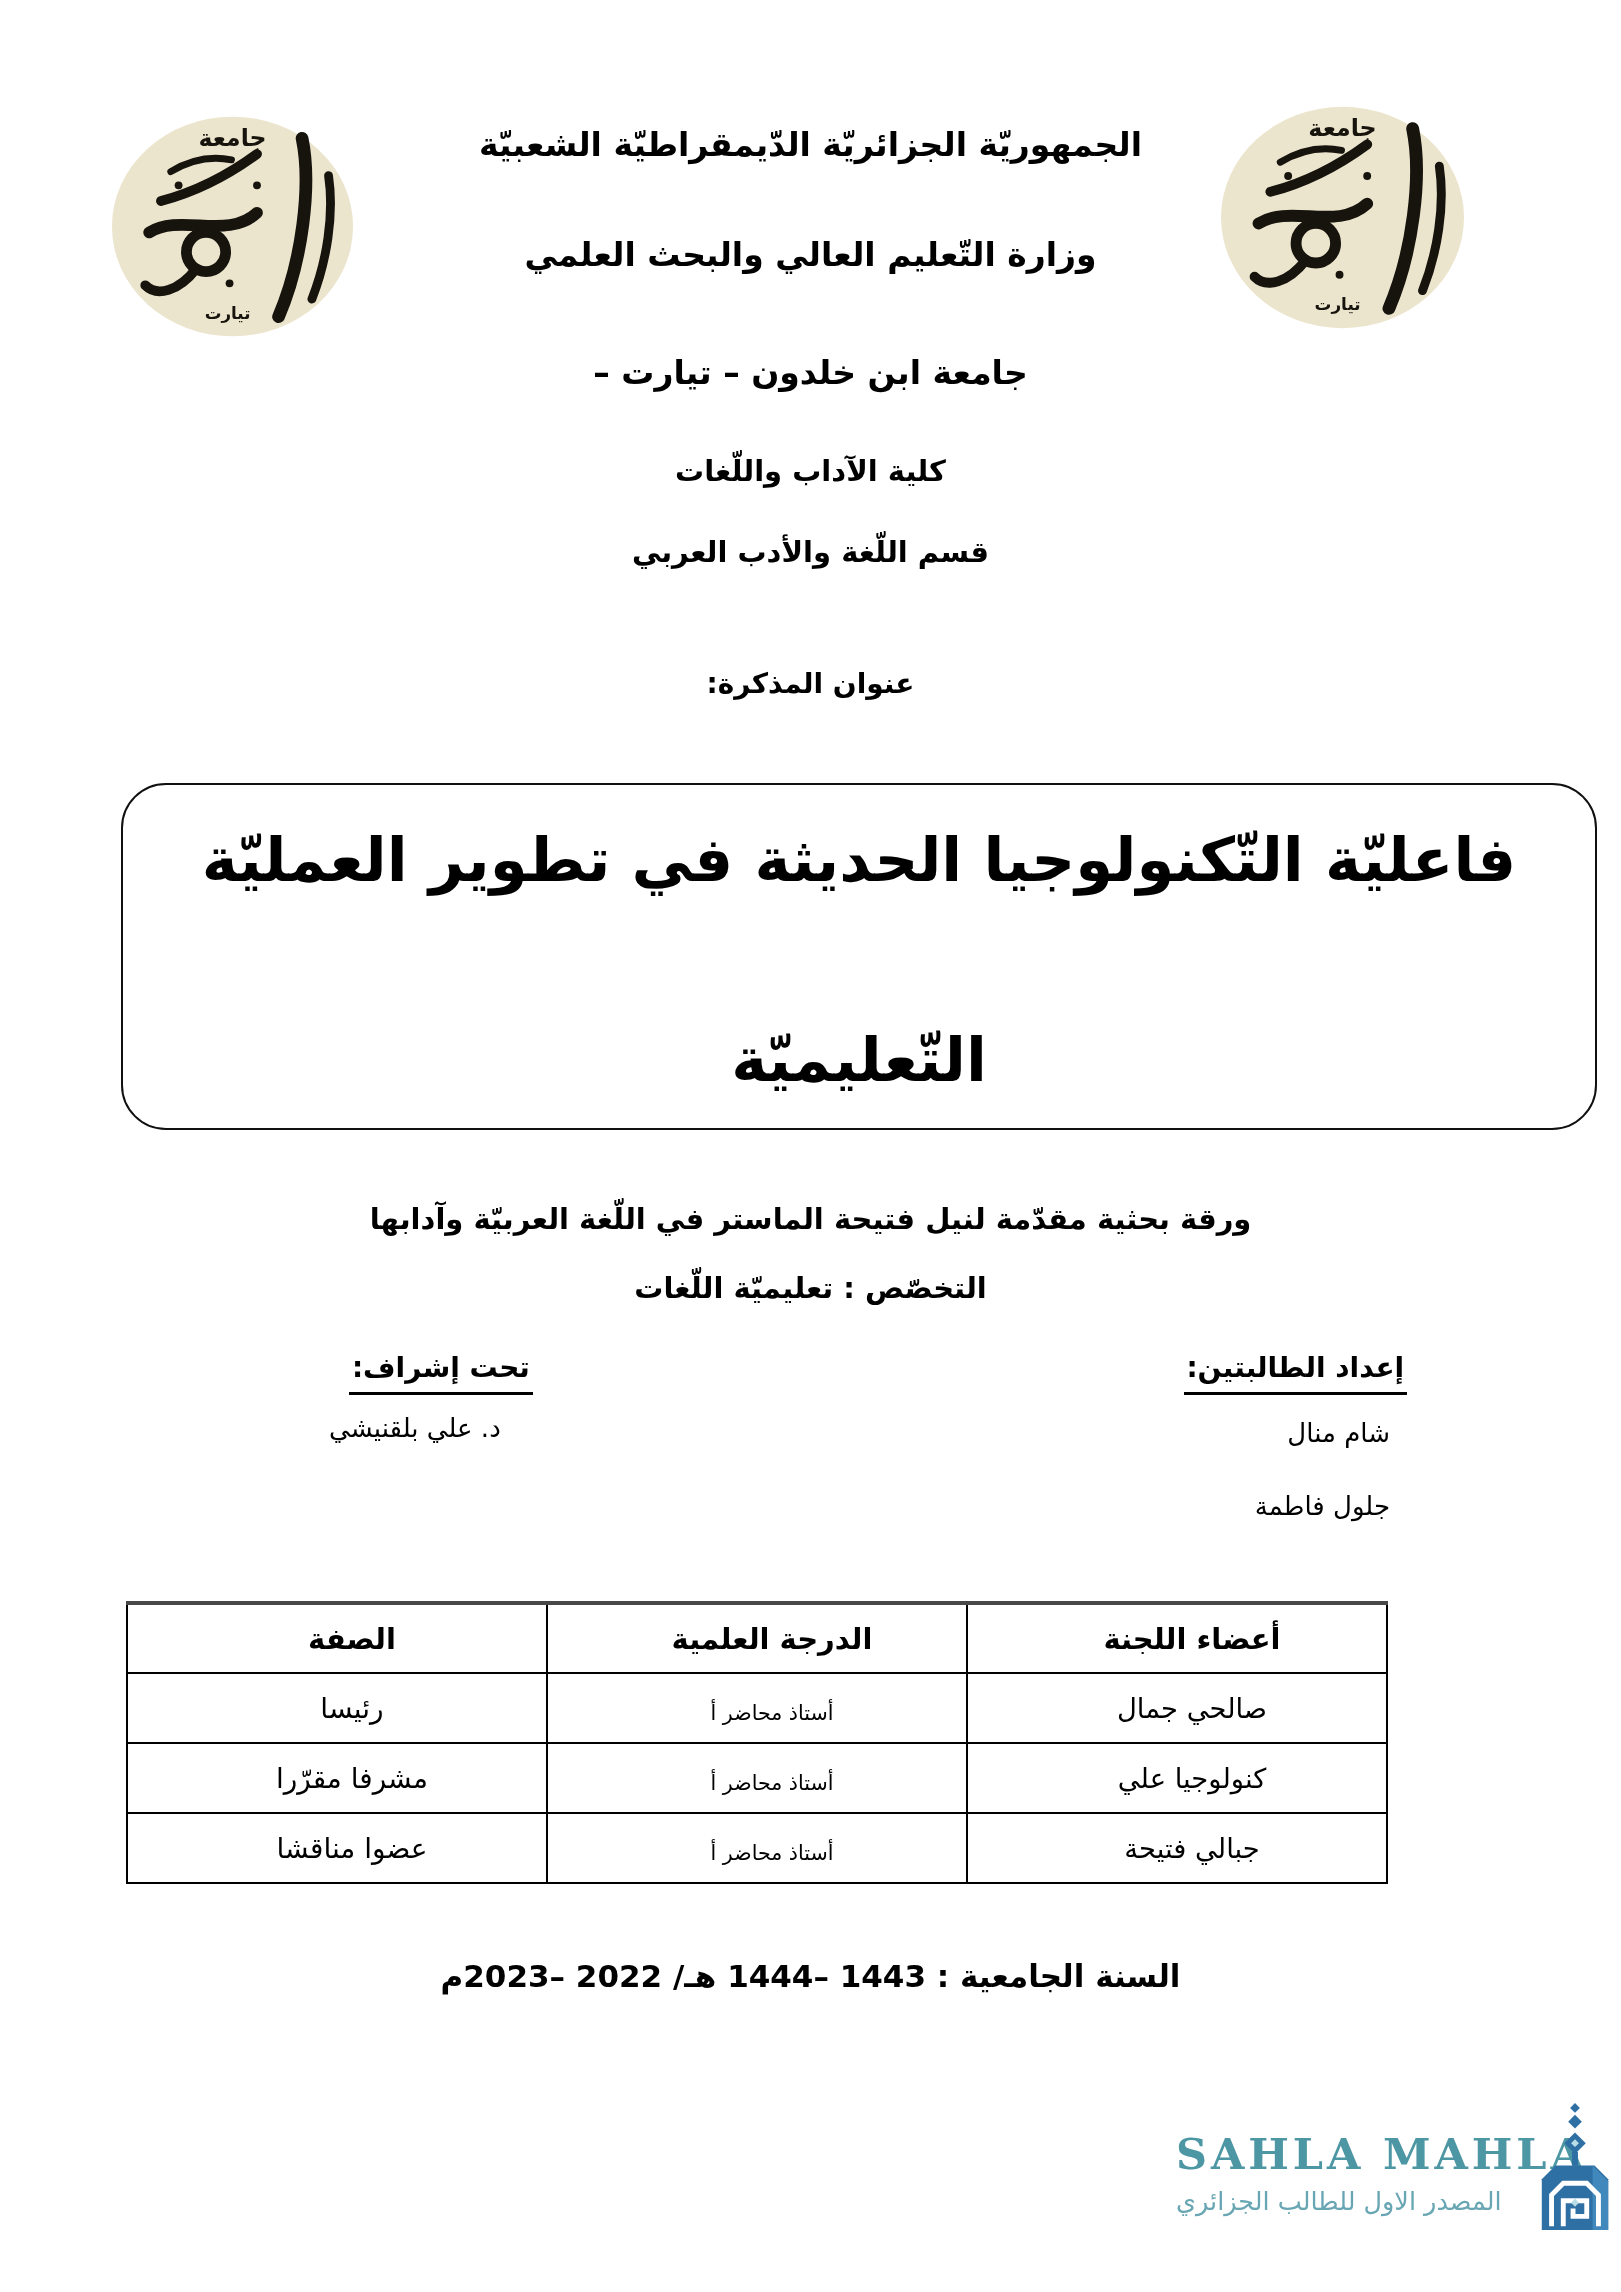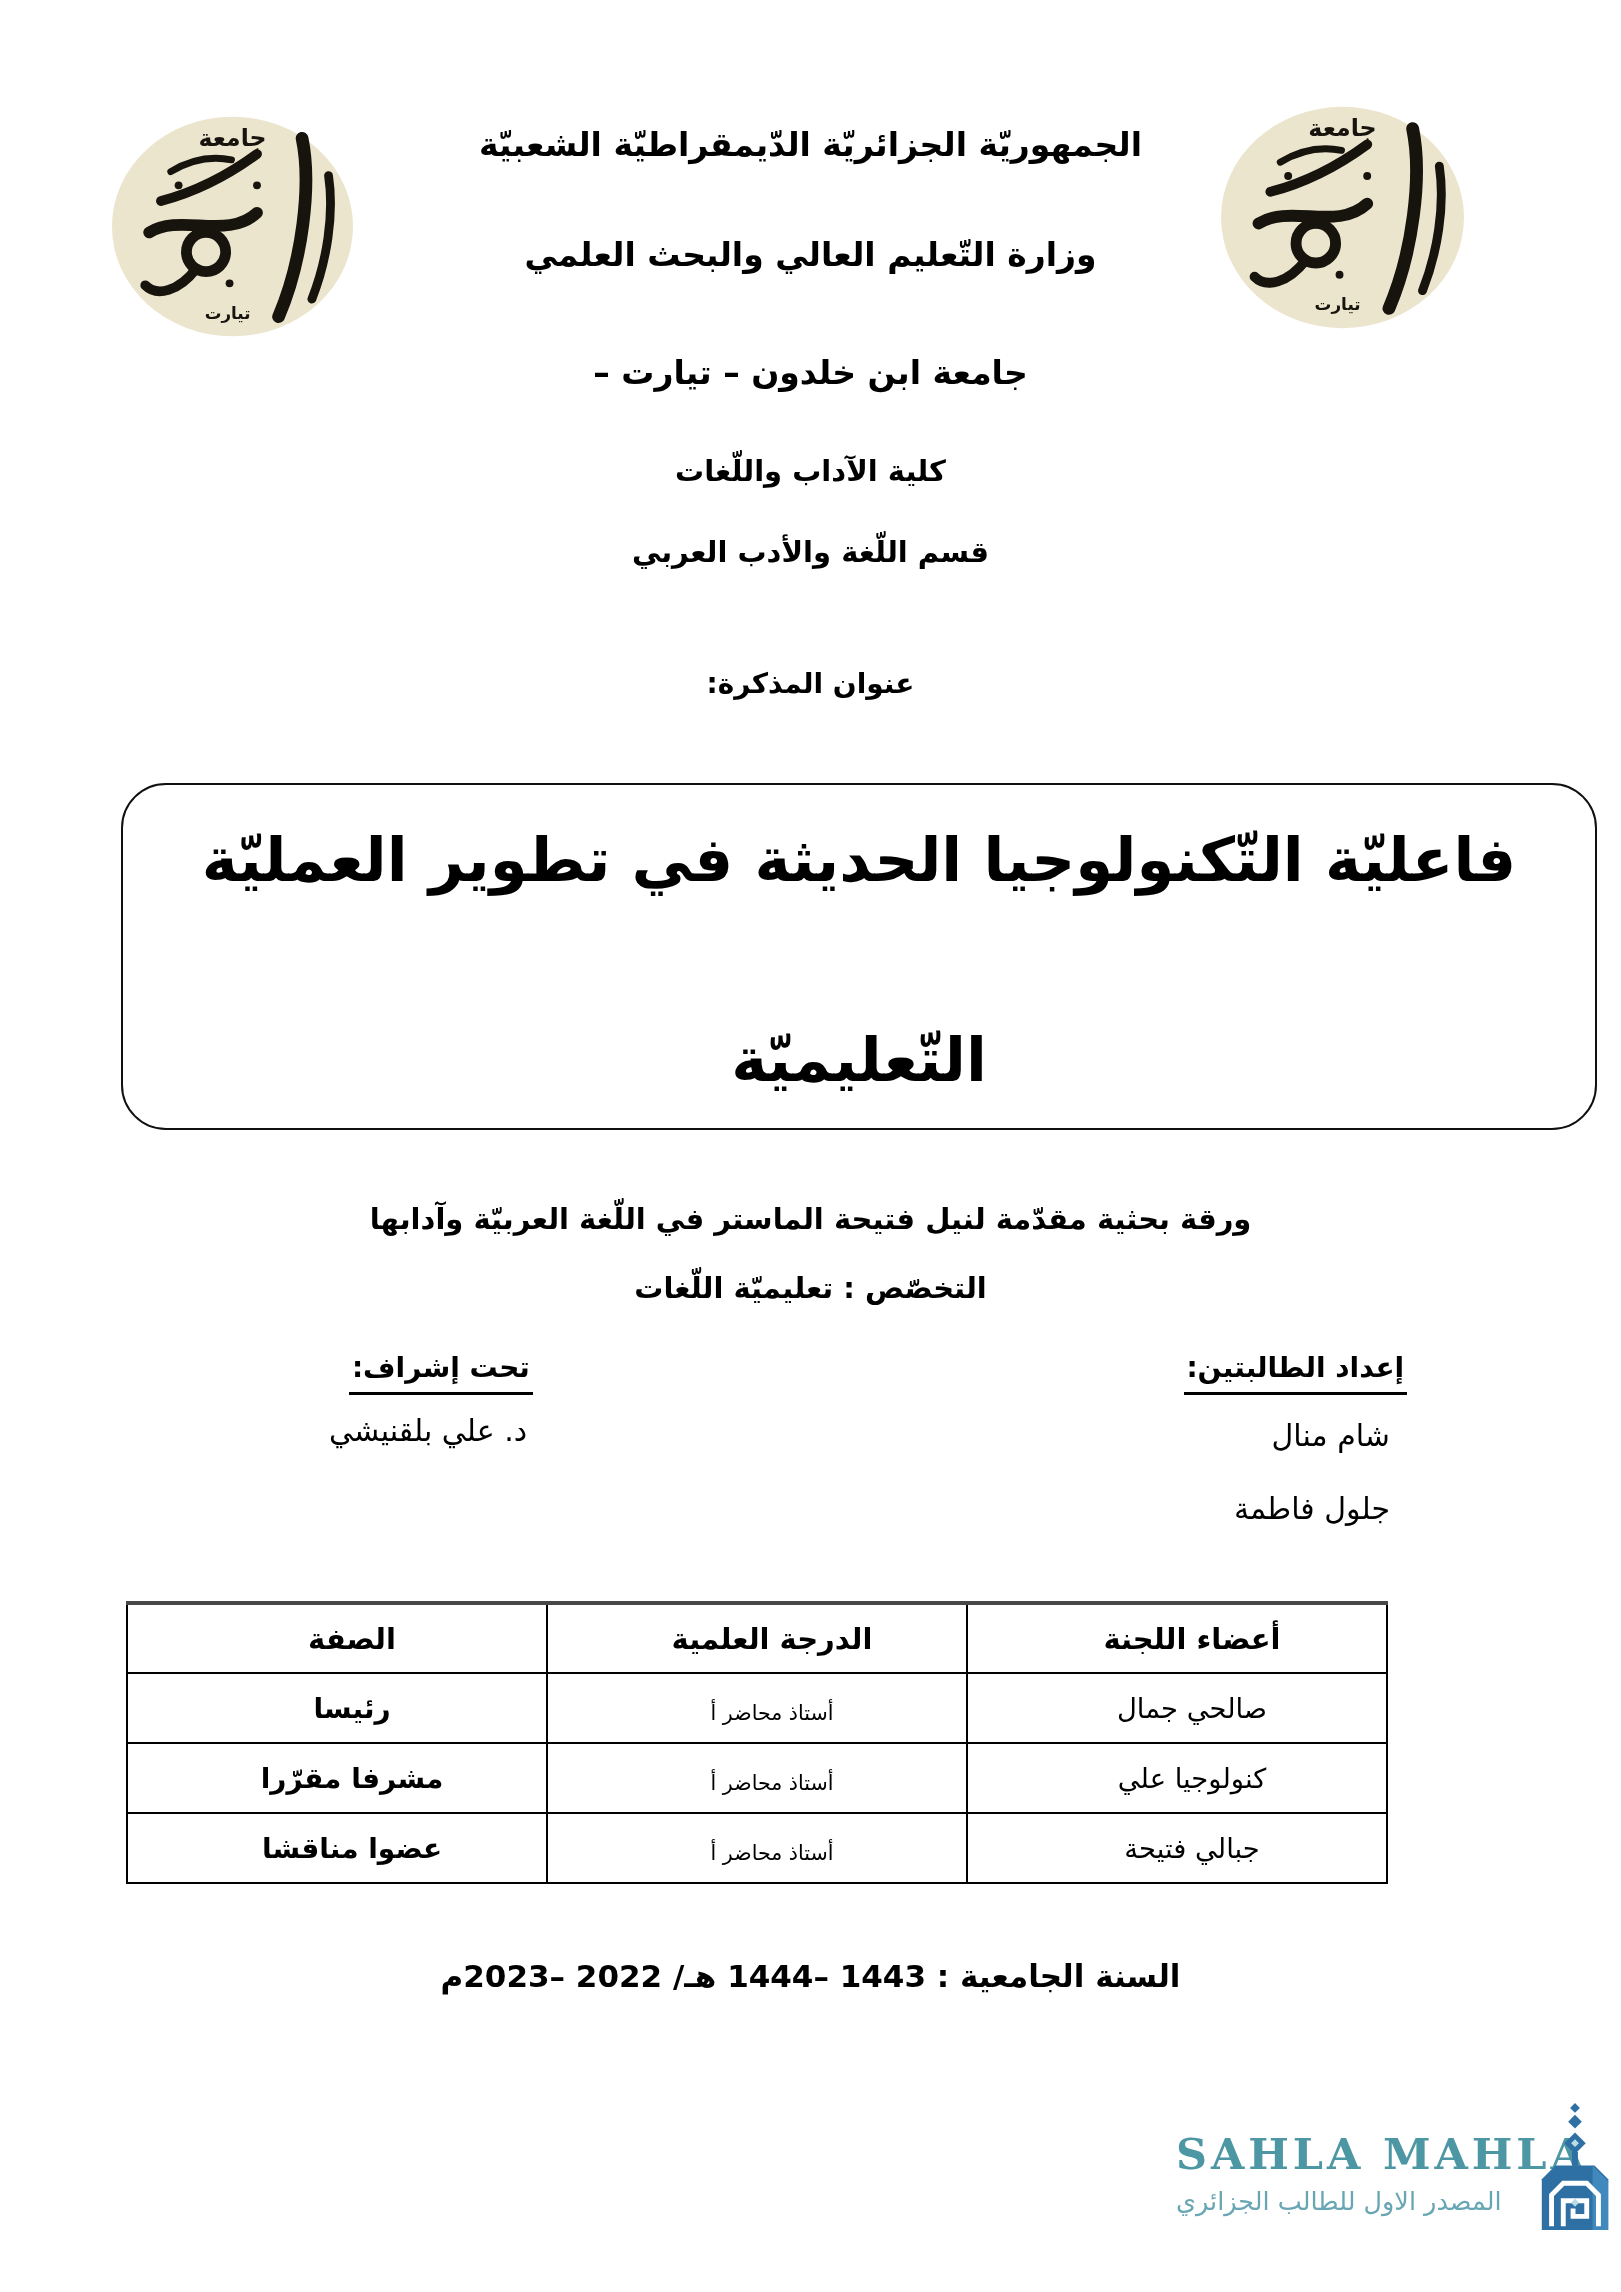--- a/index.html
+++ b/index.html
@@ -19,31 +19,31 @@
              border:2.9px solid #101010;border-radius:45px;box-sizing:border-box;
              display:flex;flex-direction:column;align-items:center;justify-content:space-between;
              padding:39px 29px 33px;direction:rtl;}
   .title-line{font-size:61px;font-weight:bold;white-space:nowrap;}
   .paper1{top:1202px;font-size:29px;}
   .paper2{top:1271px;font-size:29px;text-align:center;}
   .col-heading{position:absolute;font-size:28px;font-weight:bold;direction:rtl;
                border-bottom:3.9px solid #000;padding:0 2.9px 7.8px;}
   .students-heading{right:214px;top:1351px;}
   .supervisor-heading{left:349px;top:1351px;}
-  .person{position:absolute;font-size:30px;direction:rtl;}
+  .person{position:absolute;font-size:26px;direction:rtl;}
   .student-1{right:231px;top:1418px;}
   .student-2{right:231px;top:1491px;}
   .supervisor-name{left:329px;top:1413px;}
   table.committee{position:absolute;left:126px;top:1601px;width:1262px;border-collapse:collapse;
                   direction:rtl;table-layout:fixed;border-top:4.9px solid #484848;border-bottom:2.9px solid #222;}
   table.committee td{border:2px solid #000;text-align:center;vertical-align:middle;overflow:hidden;padding-left:31px;}
   table.committee tr{height:70px;}
   td.col-member{width:408px;font-size:27.4px;}
   td.col-degree{width:425px;font-size:20.6px;vertical-align:top;padding-top:11.8px;}
-  td.col-role{width:429px;font-size:28px;font-weight:bold;}
+  td.col-role{width:429px;font-size:28px;font-weight:normal;}
   td.th-cell{font-size:29px;font-weight:bold;}
   .year-line{top:1958px;font-size:31px;}
   .brand-name{position:absolute;left:1176px;top:2129px;font-family:"DejaVu Serif",serif;
               font-weight:bold;font-size:43px;letter-spacing:3.9px;color:#4d96a3;white-space:nowrap;}
   .brand-tagline{position:absolute;left:1176px;top:2186px;font-size:25.5px;color:#68a6b3;
                  direction:rtl;letter-spacing:1px;white-space:nowrap;}
   .brand-icon{position:absolute;left:1533px;top:2103px;}
 </style>
 </head>
 <body>

